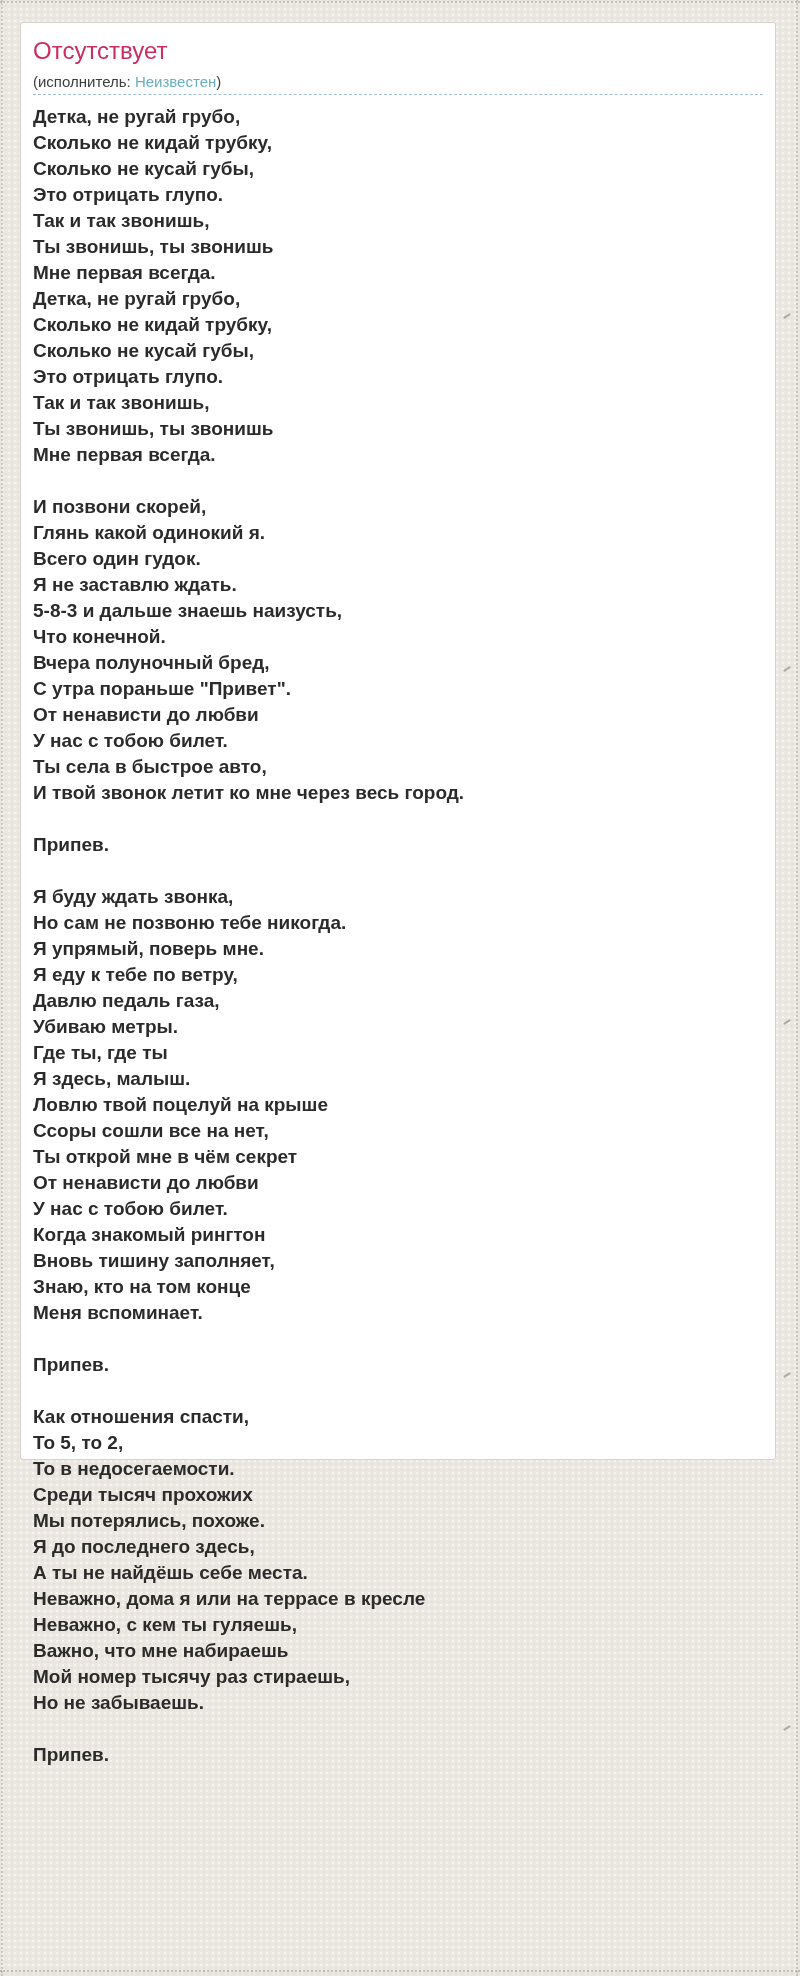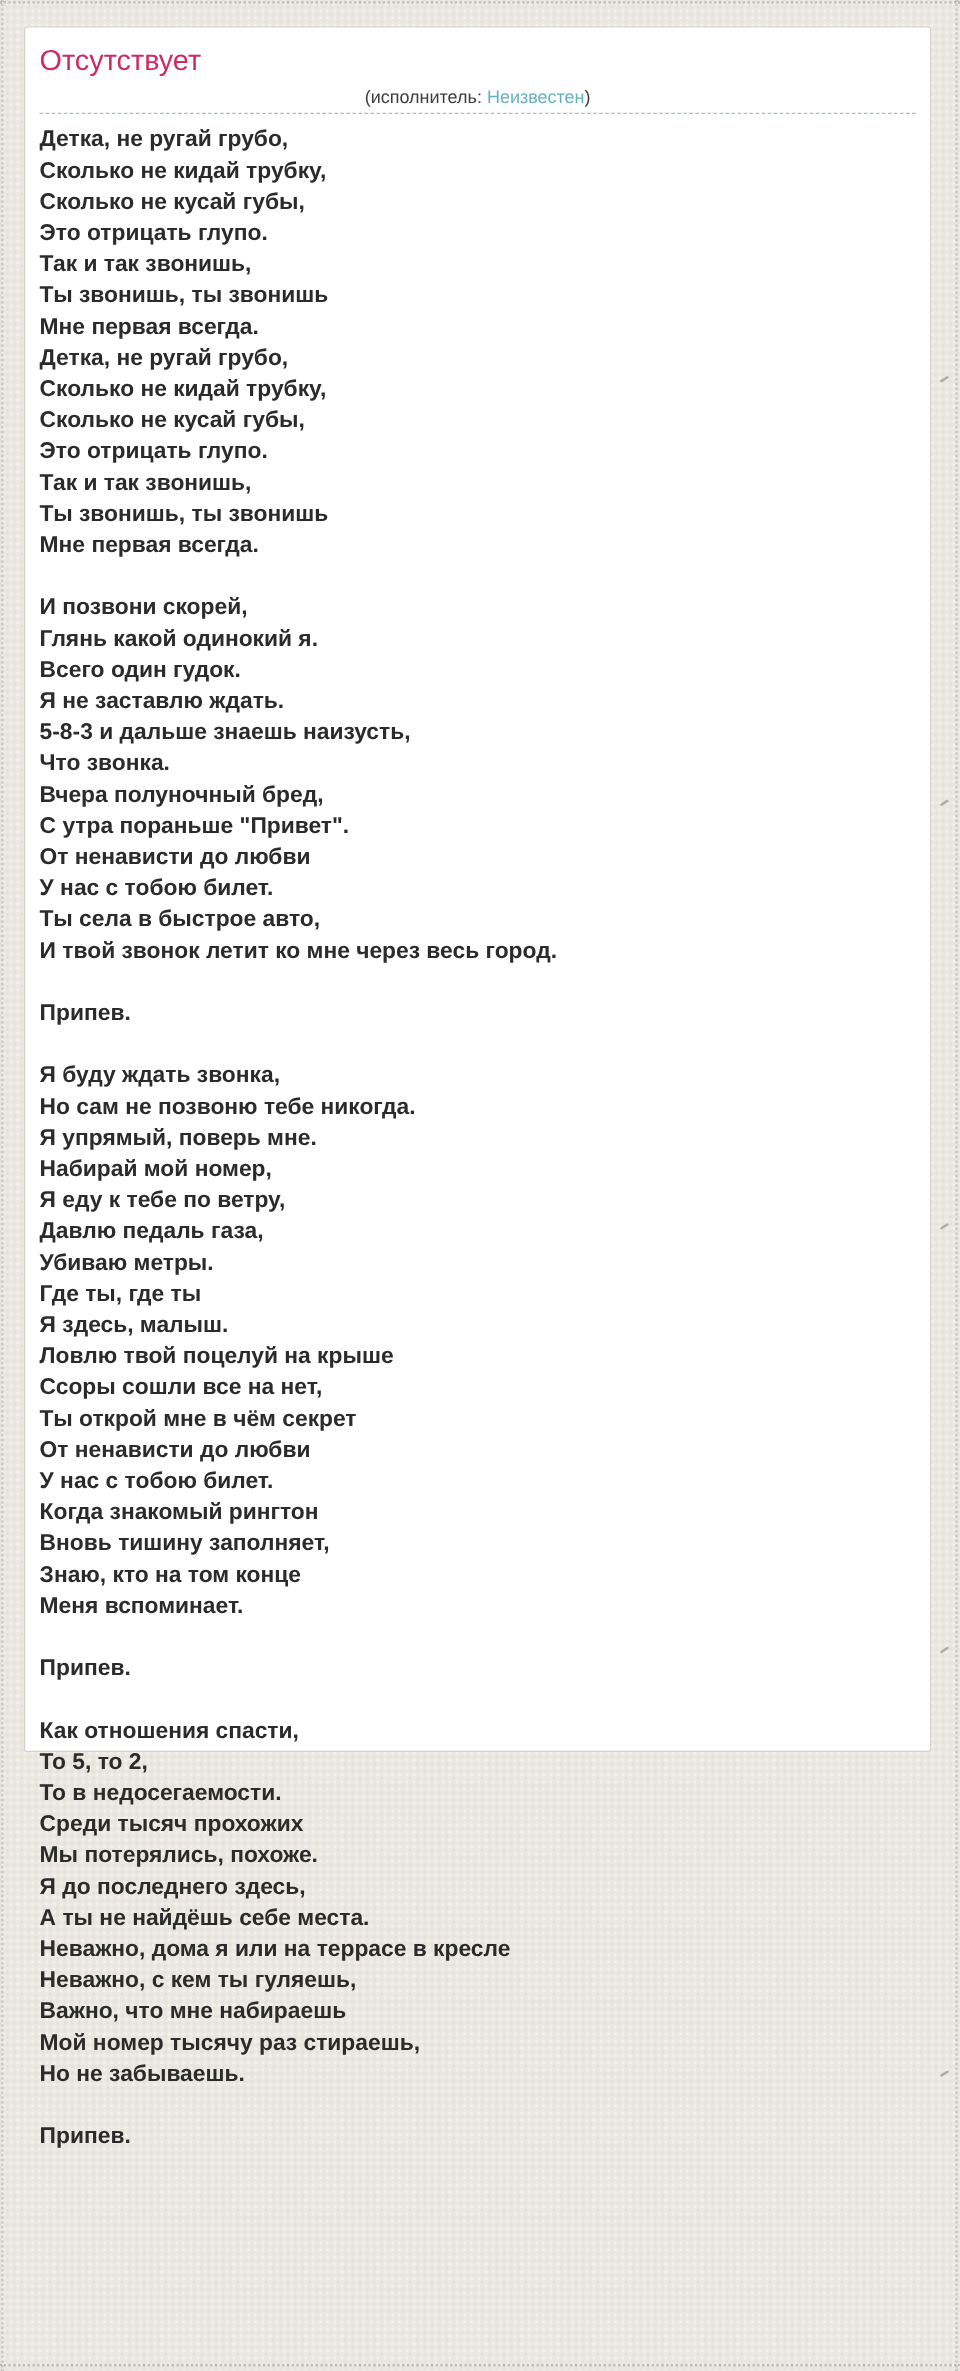--- a/index.html
+++ b/index.html
@@ -44,21 +44,20 @@
     font-size:24px;
     line-height:30px;
     font-weight:normal;
     color:var(--title);
   }
   .artist-line{
     margin-top:7px;
     font-size:15px;
     line-height:18px;
     color:#3d3d3d;
-    text-align:center;
   }
   .header{
     border-bottom:1px dashed var(--divider);
     padding-bottom:3px;
   }
   .artist-link{
     color:var(--link);
     text-decoration:none;
     cursor:pointer;
   }
@@ -108,34 +107,33 @@
       <div class="lyric-line">Это отрицать глупо.</div>
       <div class="lyric-line">Так и так звонишь,</div>
       <div class="lyric-line">Ты звонишь, ты звонишь</div>
       <div class="lyric-line">Мне первая всегда.</div>
       <div class="lyric-line"></div>
       <div class="lyric-line">И позвони скорей,</div>
       <div class="lyric-line">Глянь какой одинокий я.</div>
       <div class="lyric-line">Всего один гудок.</div>
       <div class="lyric-line">Я не заставлю ждать.</div>
       <div class="lyric-line">5-8-3 и дальше знаешь наизусть,</div>
-      <div class="lyric-line">Что звонка.</div>
+      <div class="lyric-line">Что конечной.</div>
       <div class="lyric-line">Вчера полуночный бред,</div>
       <div class="lyric-line">С утра пораньше "Привет".</div>
       <div class="lyric-line">От ненависти до любви</div>
       <div class="lyric-line">У нас с тобою билет.</div>
       <div class="lyric-line">Ты села в быстрое авто,</div>
       <div class="lyric-line">И твой звонок летит ко мне через весь город.</div>
       <div class="lyric-line"></div>
       <div class="lyric-line">Припев.</div>
       <div class="lyric-line"></div>
       <div class="lyric-line">Я буду ждать звонка,</div>
       <div class="lyric-line">Но сам не позвоню тебе никогда.</div>
       <div class="lyric-line">Я упрямый, поверь мне.</div>
-      <div class="lyric-line">Набирай мой номер,</div>
       <div class="lyric-line">Я еду к тебе по ветру,</div>
       <div class="lyric-line">Давлю педаль газа,</div>
       <div class="lyric-line">Убиваю метры.</div>
       <div class="lyric-line">Где ты, где ты</div>
       <div class="lyric-line">Я здесь, малыш.</div>
       <div class="lyric-line">Ловлю твой поцелуй на крыше</div>
       <div class="lyric-line">Ссоры сошли все на нет,</div>
       <div class="lyric-line">Ты открой мне в чём секрет</div>
       <div class="lyric-line">От ненависти до любви</div>
       <div class="lyric-line">У нас с тобою билет.</div>

